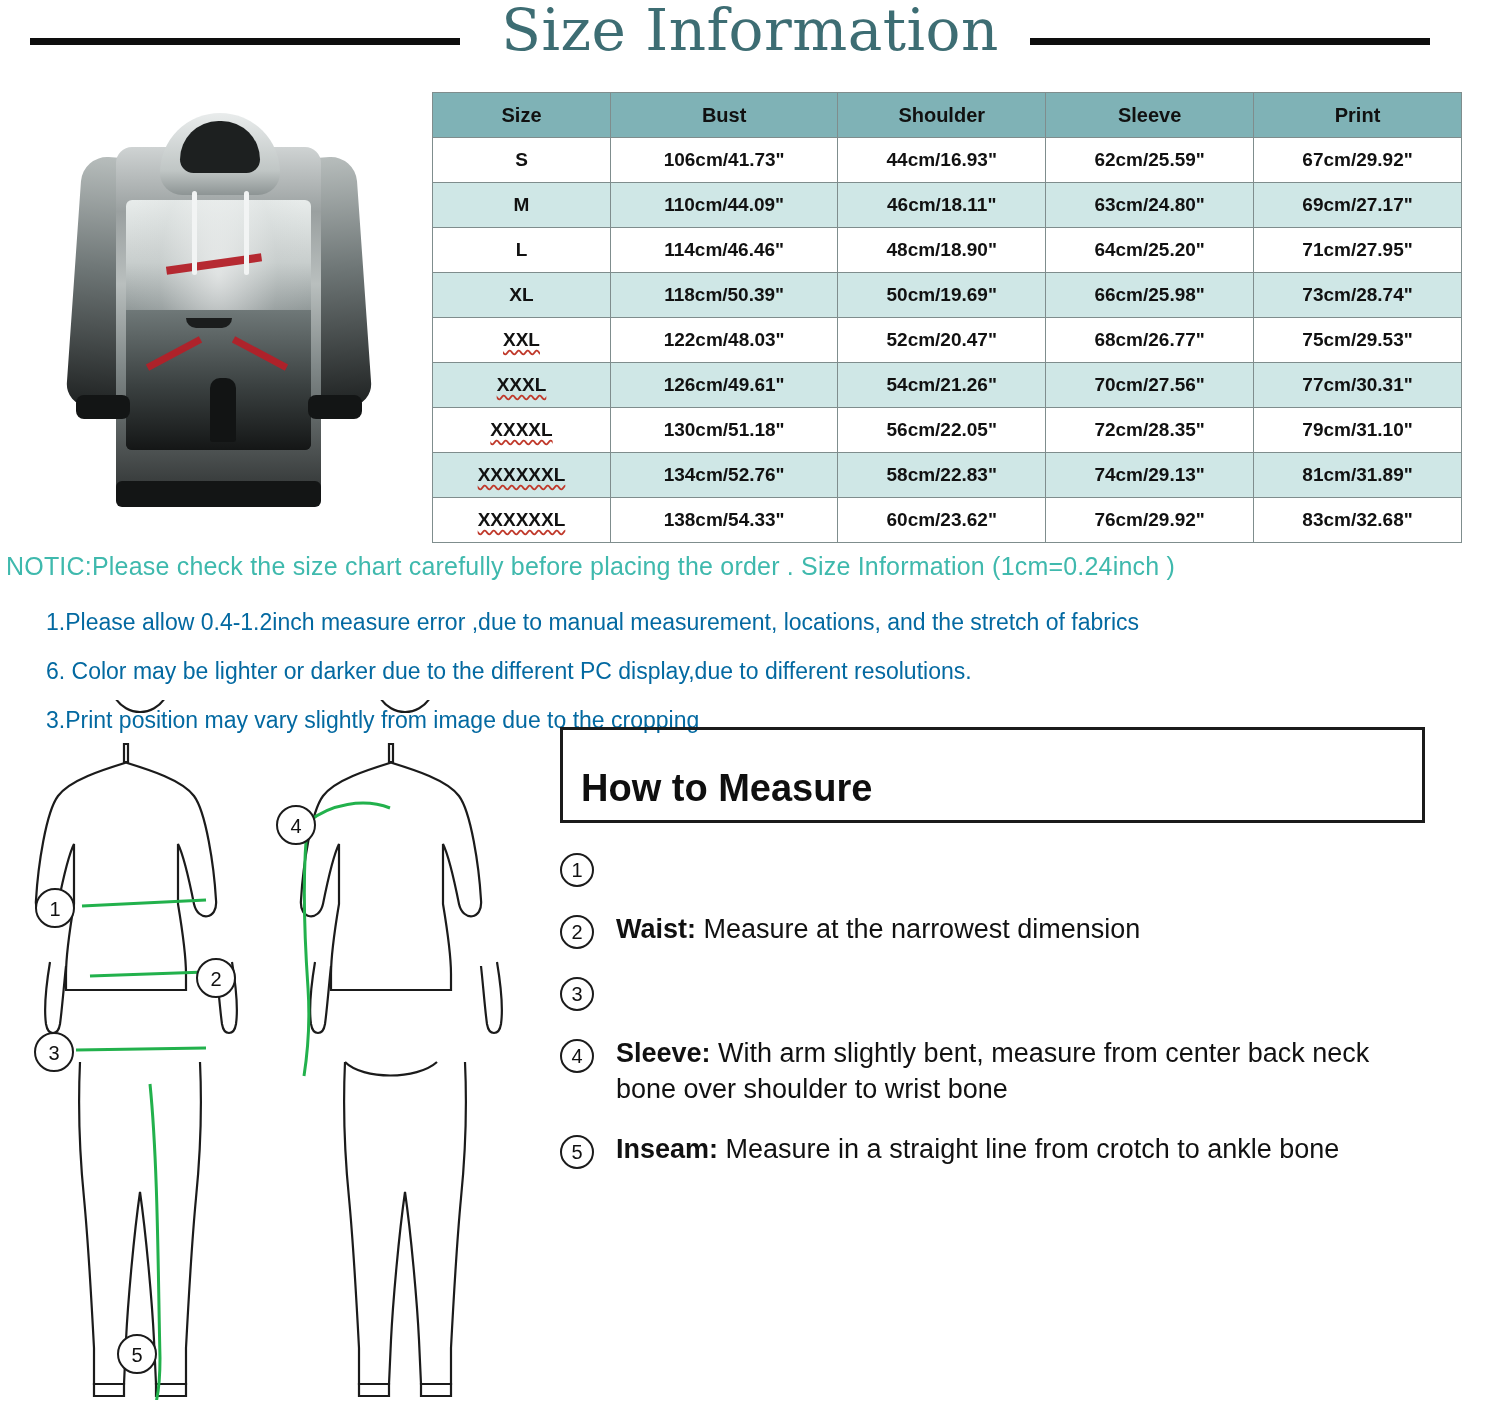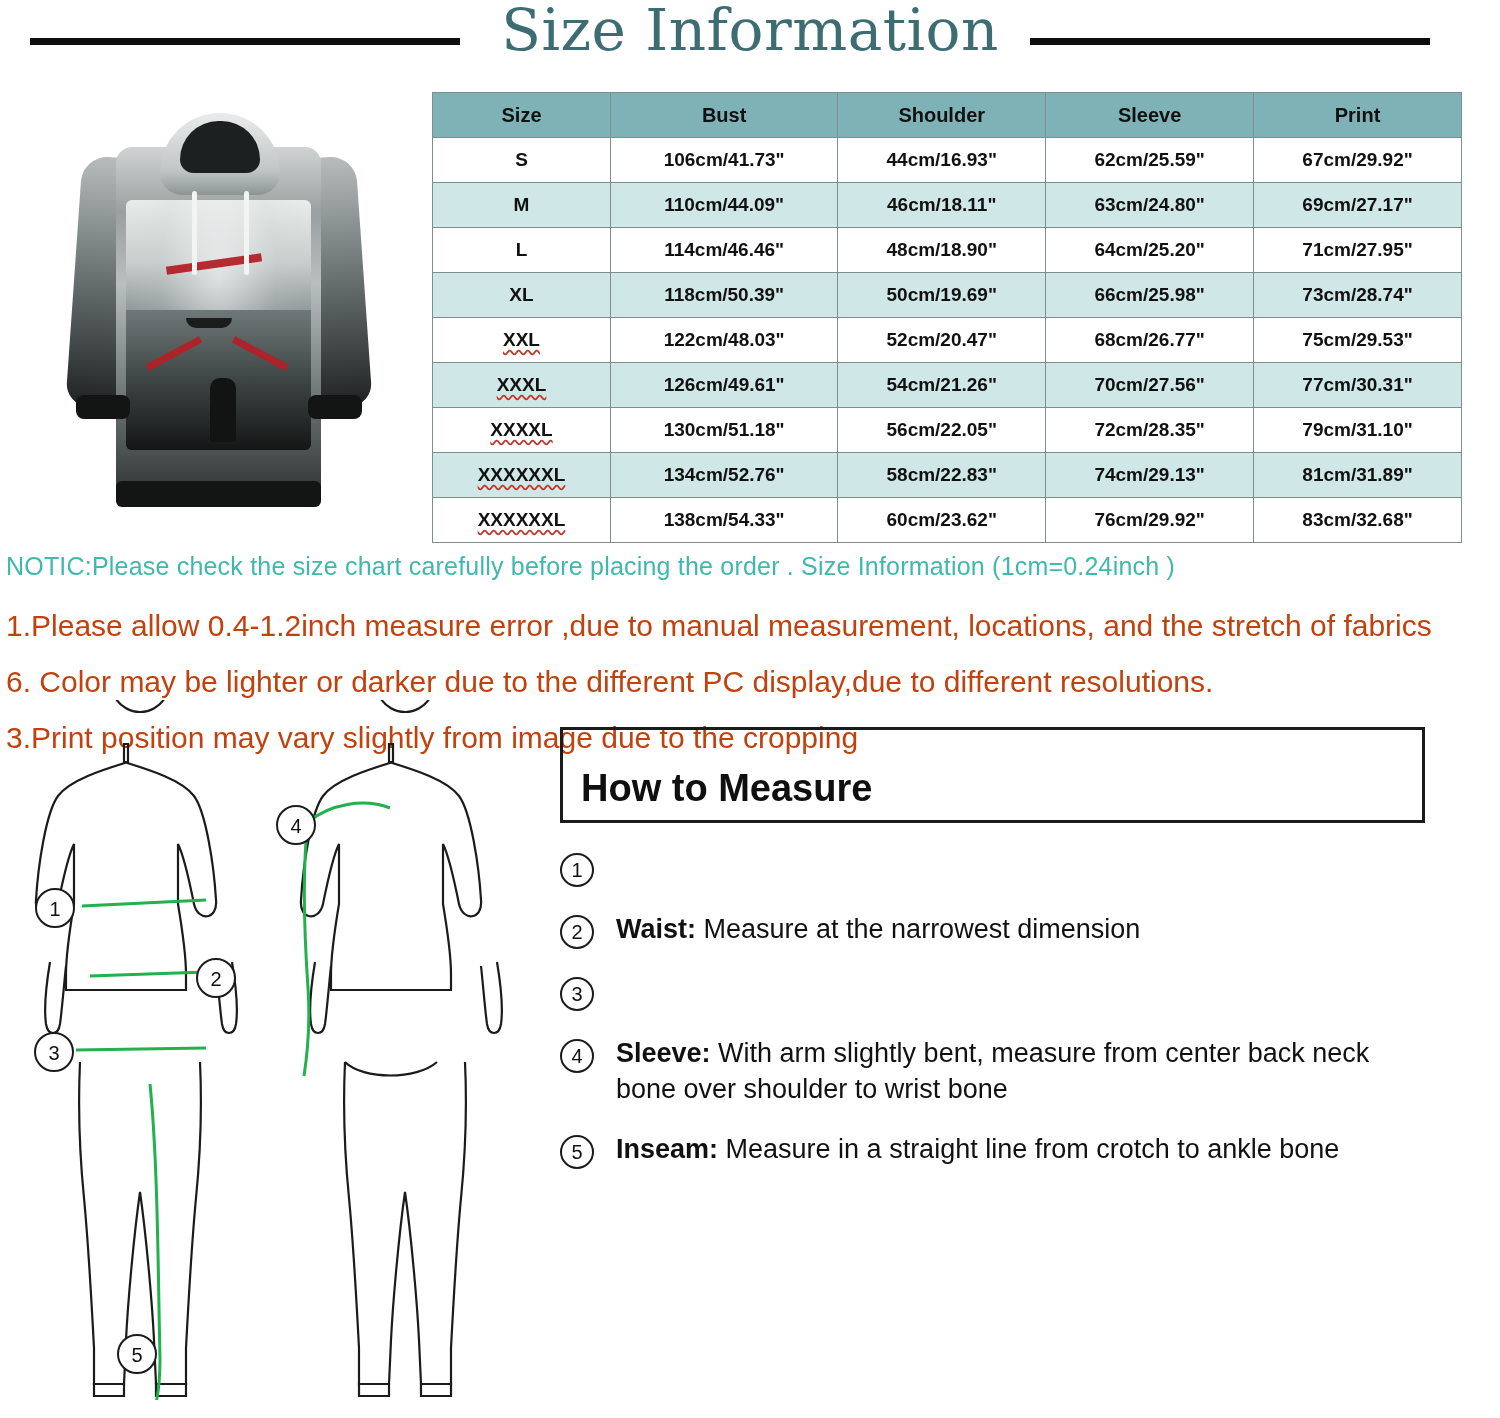--- a/index.html
+++ b/index.html
@@ -116,21 +116,21 @@
   .size-table td.underline-red {
     text-decoration: underline wavy #c0392b;
     text-underline-offset: 3px;
   }
 
   
   .notes { position: absolute; left: 6px; top: 552px; width: 1480px; }
   .note-head {
     font-size: 25px; color: #3fb9ad; letter-spacing: .2px; margin-bottom: 28px;
   }
-  .note-line { font-size: 30px; color: #c2410c; margin-bottom: 22px; }
+  .note-line { font-size: 23px; color: #0369a1; margin-bottom: 22px; margin-left: 40px; }
 
   
   .bodies { position: absolute; left: 10px; top: 700px; width: 540px; height: 700px; }
   .measure-box {
     position: absolute; left: 560px; top: 727px; width: 870px;
   }
   .measure-title-box {
     border: 3px solid #1b1b1b; padding: 8px 18px 10px 18px; width: 865px;
   }
   .measure-title {

